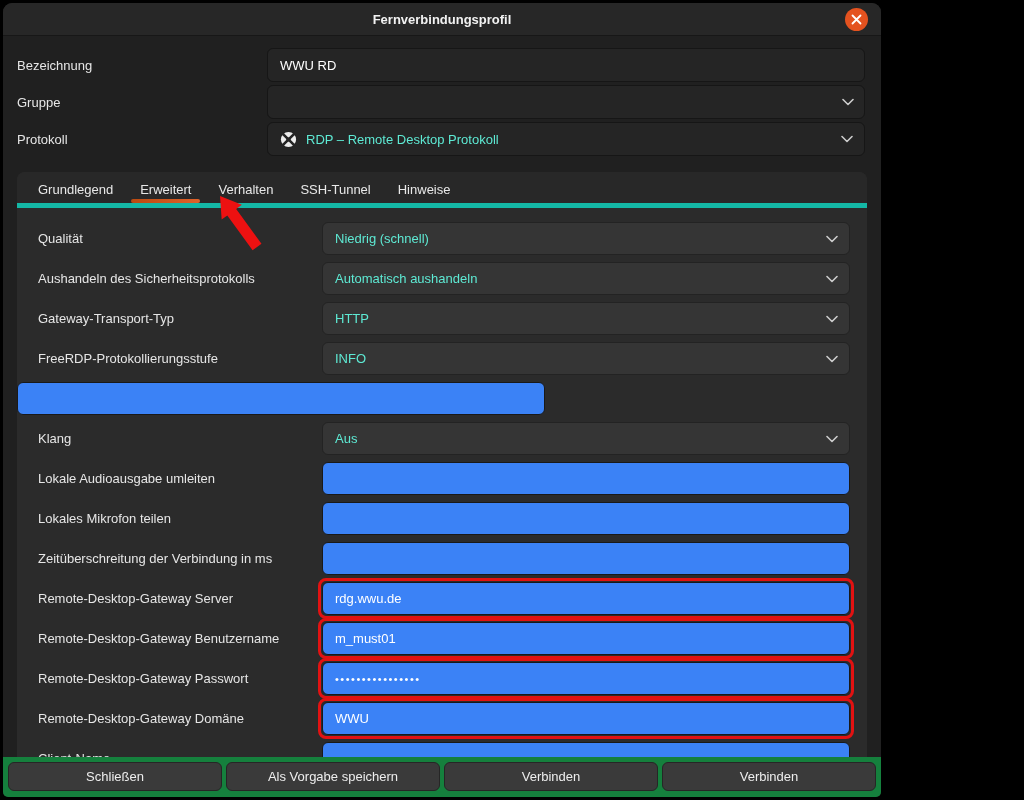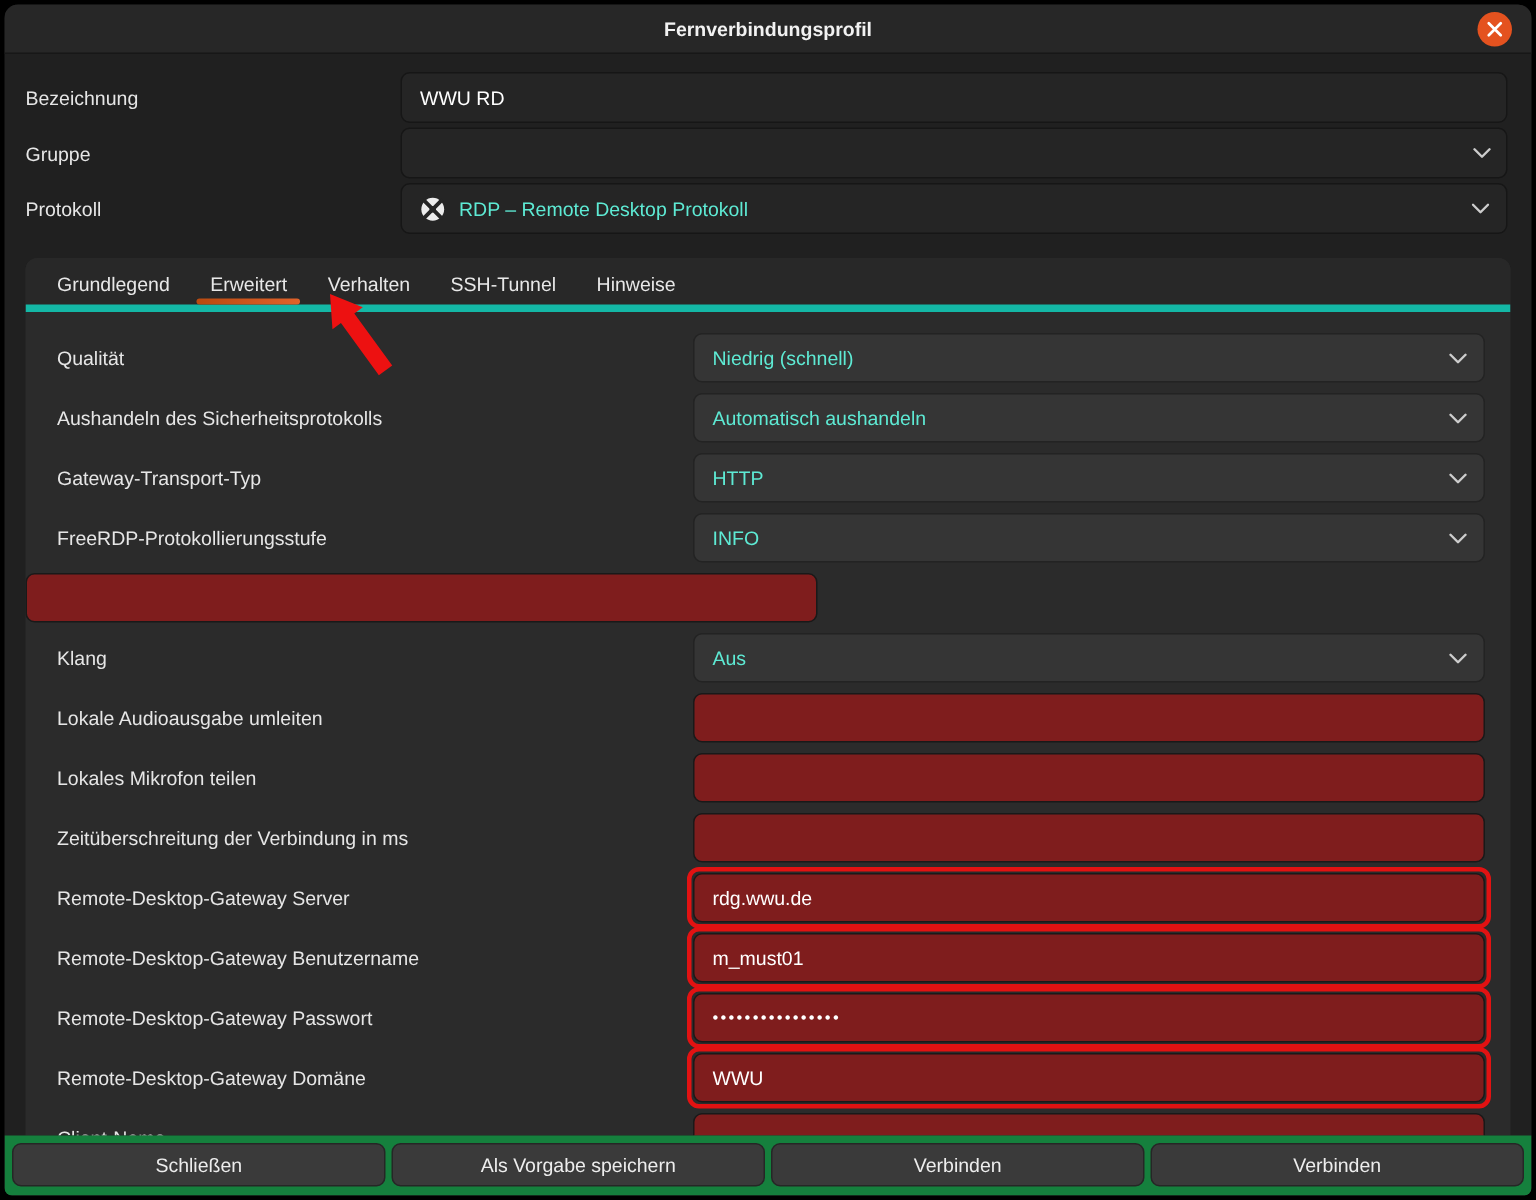--- a/index.html
+++ b/index.html
@@ -1,19 +1,19 @@
 <!DOCTYPE html>
 <html><head>
 <meta charset="utf-8">
 <style>
   * { margin:0; padding:0; box-sizing:border-box; }
   html,body { width:1024px; height:800px; background:#000; font-family:"Liberation Sans", sans-serif; overflow:hidden; }
 
   .window {
-    position:absolute; left:3px; top:3px; width:1018px; height:794px;
+    position:absolute; left:3px; top:3px; width:878px; height:794px;
     background:#202020; border-radius:9px 9px 5px 5px; overflow:hidden;
   }
 
   
   .titlebar {
     position:relative; height:33px; background:#272727;
     border-bottom:1px solid #171717;
     display:flex; align-items:center; justify-content:center;
   }
   .titlebar .title { color:#f2f2f2; font-size:13px; font-weight:bold; }
@@ -60,21 +60,21 @@
   .tab.active::after {
     content:""; position:absolute; left:0; right:0; bottom:0; height:4px;
     border-radius:2px; background:linear-gradient(90deg,#b94a10,#e0622a);
   }
 
   .tab-content { padding:14px 17px 0 0; }
   .frow { display:flex; align-items:center; height:33px; margin-bottom:7px; }
   .frow .lbl { flex:1; padding-left:21px; color:#e6e6e6; font-size:13px; }
   .frow .ctrl { width:528px; position:relative; height:33px; }
 
-  .frow .entry { background:#7f1d1d; border:1px solid #191919; }
+  .frow .entry { background:#3b82f6; border:1px solid #191919; }
   .frow .selectbox { background:#353535; border:1px solid #232323; }
 
   .ctrl.hl { outline:3px solid #e21212; outline-offset:1px; border-radius:4px; }
 
   
   .actionbar {
     position:absolute; left:0; right:0; bottom:0; height:40px; background:#15803d;
     display:flex; gap:4px; padding:5px 5px 6px 5px;
   }
   .actionbar .btn {

